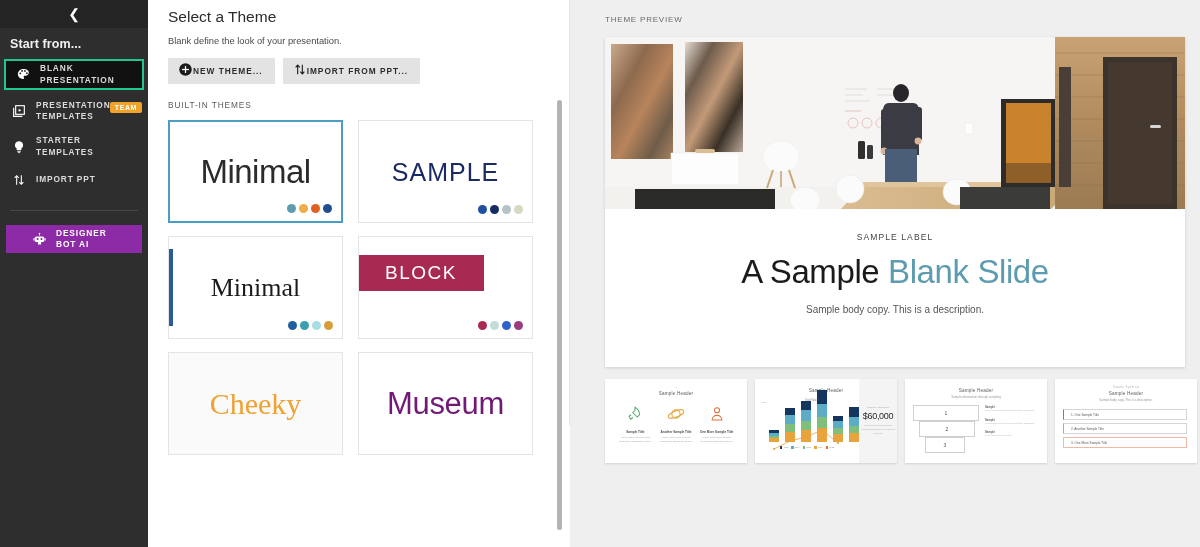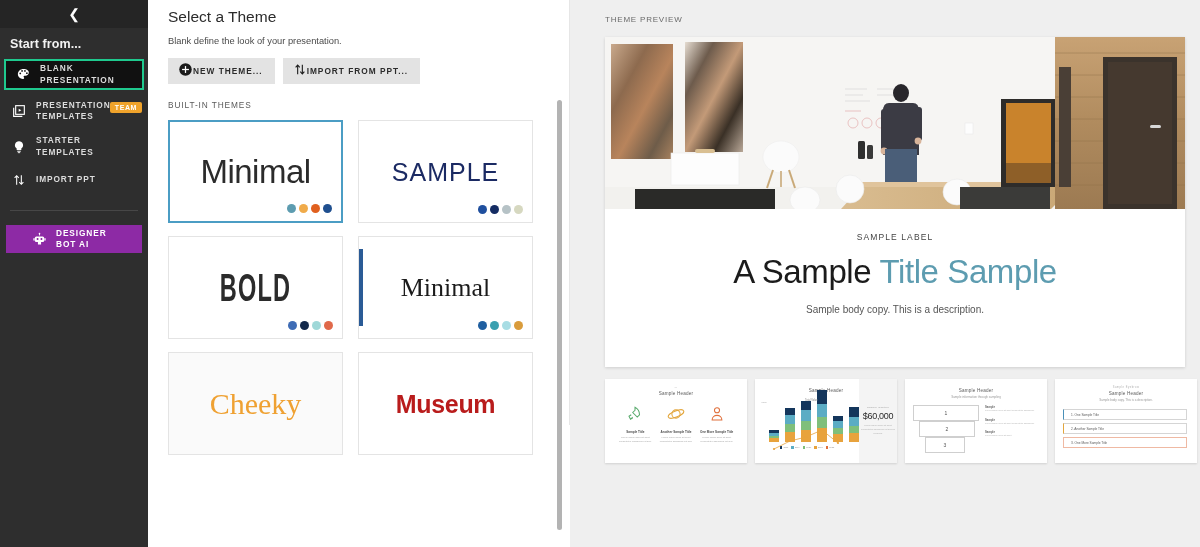--- a/index.html
+++ b/index.html
@@ -337,49 +337,51 @@
       <div class="card">
         <div class="card-name" style="font-size:25px;color:#1b2a63;letter-spacing:1px;font-family:'Liberation Sans',sans-serif;">SAMPLE</div>
         <div class="swatches">
           <i class="sw" style="background:#1f4f9e"></i>
             <i class="sw" style="background:#142c63"></i>
           <i class="sw" style="background:#b6c2c6"></i>
             <i class="sw" style="background:#d6d8c0"></i>
         </div>
       </div>
 
-      <div class="card">
-        <div class="card-name" style="font-size:38px;color:#2b2b2b;font-weight:bold;transform:translateY(-50%) scaleX(.62);letter-spacing:2px;">BOLD</div>
-        <div class="swatches">
-          <i class="sw" style="background:#3e6cb5"></i>
-            <i class="sw" style="background:#13294b"></i>
-          <i class="sw" style="background:#9fd8d8"></i>
-            <i class="sw" style="background:#e0694a"></i>
-        </div>
-      </div>
 
       <div class="card">
         <div class="accent-bar" style="background:#2a5b96"></div>
         <div class="card-name" style="font-size:26px;color:#1b1b1b;font-family:'Liberation Serif',serif;">Minimal</div>
         <div class="swatches">
           <i class="sw" style="background:#1f5fa0"></i>
             <i class="sw" style="background:#3aa0b0"></i>
           <i class="sw" style="background:#a8dde4"></i>
             <i class="sw" style="background:#d99c3c"></i>
         </div>
       </div>
 
+      <div class="card">
+        <div class="block-band" style="background:#a82a52">
+          <span>BLOCK</span>
+        </div>
+        <div class="swatches">
+          <i class="sw" style="background:#a82a52"></i>
+            <i class="sw" style="background:#c3ddd7"></i>
+          <i class="sw" style="background:#2f63c9"></i>
+            <i class="sw" style="background:#9a3c80"></i>
+        </div>
+      </div>
 
 
       <div class="card" style="background:#fafafa;">
         <div class="card-name" style="font-size:30px;color:#efa132;font-family:'Liberation Serif',serif;">Cheeky</div>
       </div>
 
       <div class="card">
-        <div class="card-name" style="font-size:25px;color:#b91c1c;font-weight:bold;letter-spacing:-.3px;">Museum</div>
+        <div class="card-name" style="font-size:31px;color:#701a75;font-weight:normal;letter-spacing:-.3px;">Museum</div>
       </div>
     </div>
 
     <div class="scrollbar-track">
       <div class="scrollbar-thumb"></div>
     </div>
   </div>
 
   <div class="preview">
     <div class="preview-cap">Theme Preview</div>
@@ -483,21 +485,21 @@
           <rect x="503" y="25" width="64" height="142" fill="#45392f"></rect>
           <rect x="545" y="88" width="11" height="3" rx="1.5" fill="#d7d7d7"></rect>
 
           <rect x="360" y="86" width="8" height="11" fill="#fdfdfd" stroke="#e5e5e5" stroke-width=".5"></rect>
         </svg>
       </div>
 
       <div class="slide-body">
         <div class="slide-label">SAMPLE LABEL</div>
         <div class="slide-title">
-          <span>A Sample </span><span class="accent">Title Sample</span>
+          <span>A Sample </span><span class="accent">Blank Slide</span>
         </div>
         <div class="slide-desc">Sample body copy. This is a description.</div>
       </div>
     </div>
 
     <div class="thumb-row">
 
       <div class="thumb">
         <div class="th-eyebrow">—</div>
         <div class="th-head" style="padding-top:2px">Sample Header</div>

